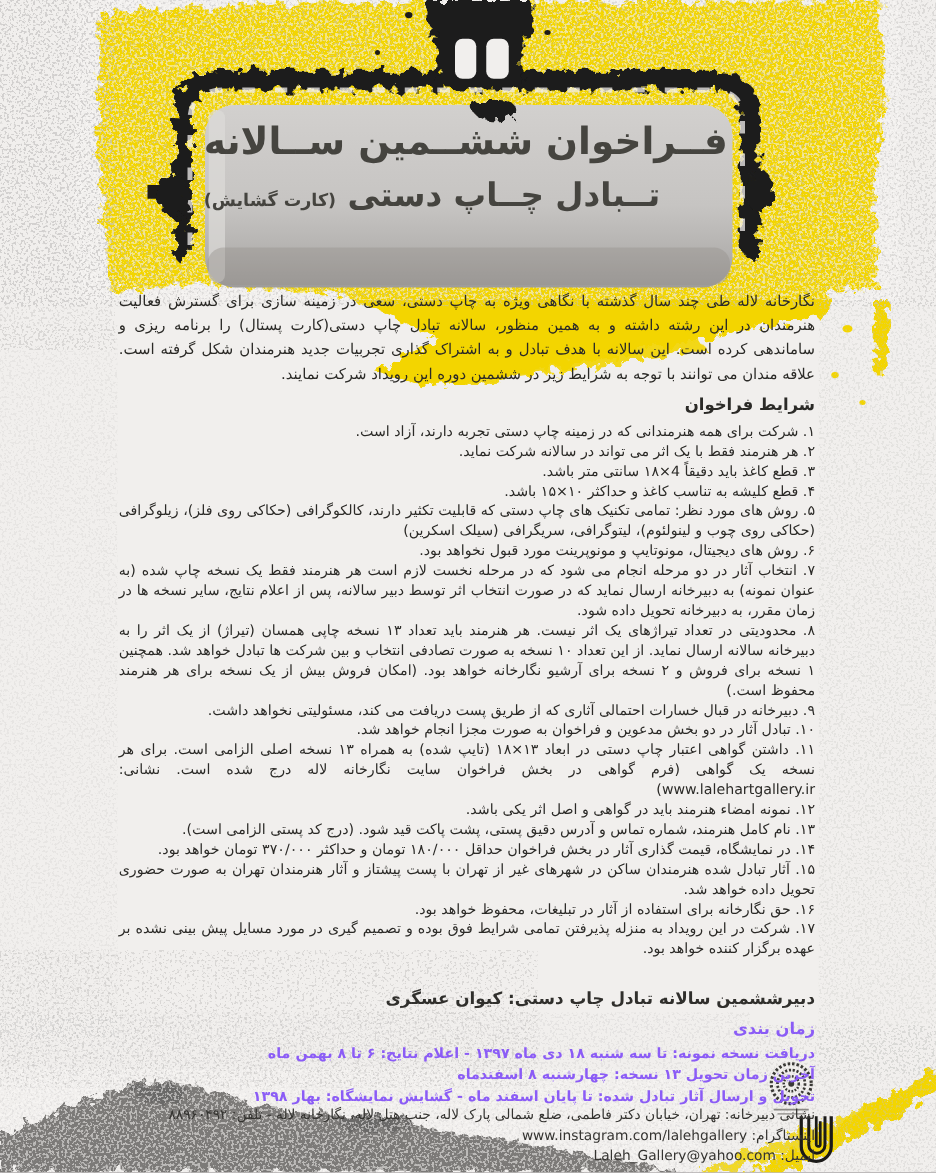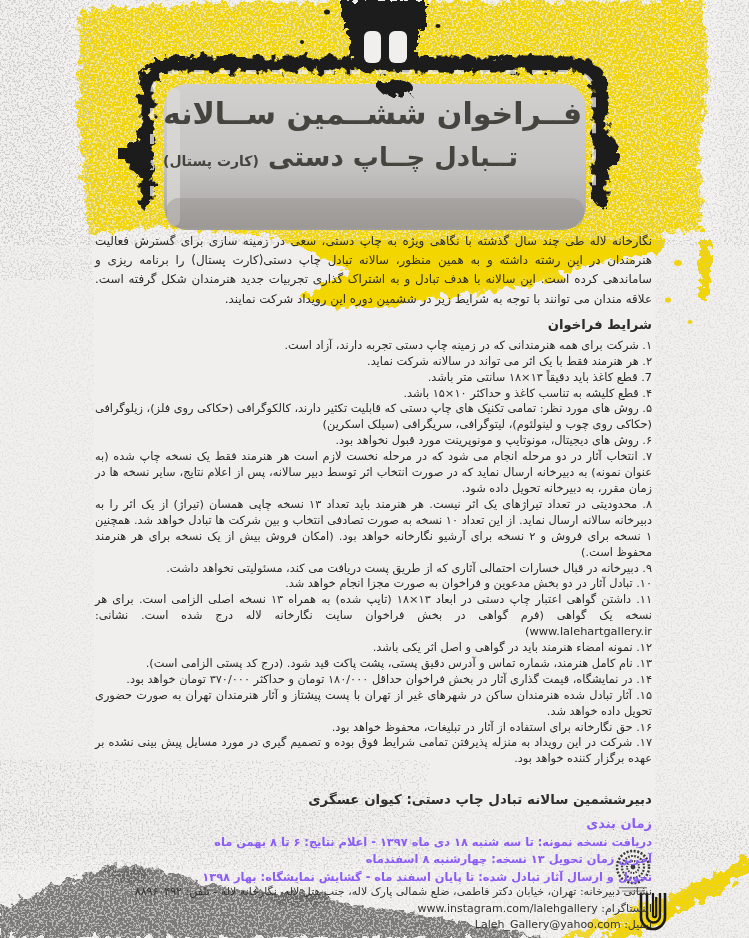--- a/index.html
+++ b/index.html
@@ -157,34 +157,34 @@
       <path d="M3,1 V25 A12 12 0 0 0 27,25 V1" fill="none" stroke="#1b1a18" stroke-width="2.6"></path>
       <path d="M9,1 V24 A6.5 6.5 0 0 0 22,24 V1" fill="none" stroke="#1b1a18" stroke-width="2.4"></path>
       <path d="M15,1 V23.5 A1.6 1.6 0 0 0 18.2,23.5 V5" fill="none" stroke="#1b1a18" stroke-width="2.2"></path>
     </g>
   </svg>
 
   <div class="title-block">
     <div class="title-l1">فــراخوان ششــمین ســالانه</div>
     <div class="title-l2">
       <span>تــبادل چــاپ دستی</span>
-      <span class="title-sub">(کارت پستال)</span>
+      <span class="title-sub">(کارت گشایش)</span>
     </div>
   </div>
 
   <div class="text-col">
     <div class="intro">نگارخانه لاله طی چند سال گذشته با نگاهی ویژه به چاپ دستی، سعی در زمینه سازی برای گسترش فعالیت هنرمندان در این رشته داشته و به همین منظور، سالانه تبادل چاپ دستی(کارت پستال) را برنامه ریزی و ساماندهی کرده است. این سالانه با هدف تبادل و به اشتراک گذاری تجربیات جدید هنرمندان شکل گرفته است. علاقه مندان می توانند با توجه به شرایط زیر در ششمین دوره این رویداد شرکت نمایند.</div>
     <div class="cond-heading">شرایط فراخوان</div>
     <div class="cond-list">
 
         <p class="cond-item">۱. شرکت برای همه هنرمندانی که در زمینه چاپ دستی تجربه دارند، آزاد است.</p>
 
         <p class="cond-item">۲. هر هنرمند فقط با یک اثر می تواند در سالانه شرکت نماید.</p>
 
-        <p class="cond-item">7. قطع کاغذ باید دقیقاً ۱۳×۱۸ سانتی متر باشد.</p>
+        <p class="cond-item">۳. قطع کاغذ باید دقیقاً 4×۱۸ سانتی متر باشد.</p>
 
         <p class="cond-item">۴. قطع کلیشه به تناسب کاغذ و حداکثر ۱۰×۱۵ باشد.</p>
 
         <p class="cond-item">۵. روش های مورد نظر: تمامی تکنیک های چاپ دستی که قابلیت تکثیر دارند، کالکوگرافی (حکاکی روی فلز)، زیلوگرافی (حکاکی روی چوب و لینولئوم)، لیتوگرافی، سریگرافی (سیلک اسکرین)</p>
 
         <p class="cond-item">۶. روش های دیجیتال، مونوتایپ و مونوپرینت مورد قبول نخواهد بود.</p>
 
         <p class="cond-item">۷. انتخاب آثار در دو مرحله انجام می شود که در مرحله نخست لازم است هر هنرمند فقط یک نسخه چاپ شده (به عنوان نمونه) به دبیرخانه ارسال نماید که در صورت انتخاب اثر توسط دبیر سالانه، پس از اعلام نتایج، سایر نسخه ها در زمان مقرر، به دبیرخانه تحویل داده شود.</p>
 
         <p class="cond-item">۸. محدودیتی در تعداد تیراژهای یک اثر نیست. هر هنرمند باید تعداد ۱۳ نسخه چاپی همسان (تیراژ) از یک اثر را به دبیرخانه سالانه ارسال نماید. از این تعداد ۱۰ نسخه به صورت تصادفی انتخاب و بین شرکت ها تبادل خواهد شد. همچنین ۱ نسخه برای فروش و ۲ نسخه برای آرشیو نگارخانه خواهد بود. (امکان فروش بیش از یک نسخه برای هر هنرمند محفوظ است.)</p>

